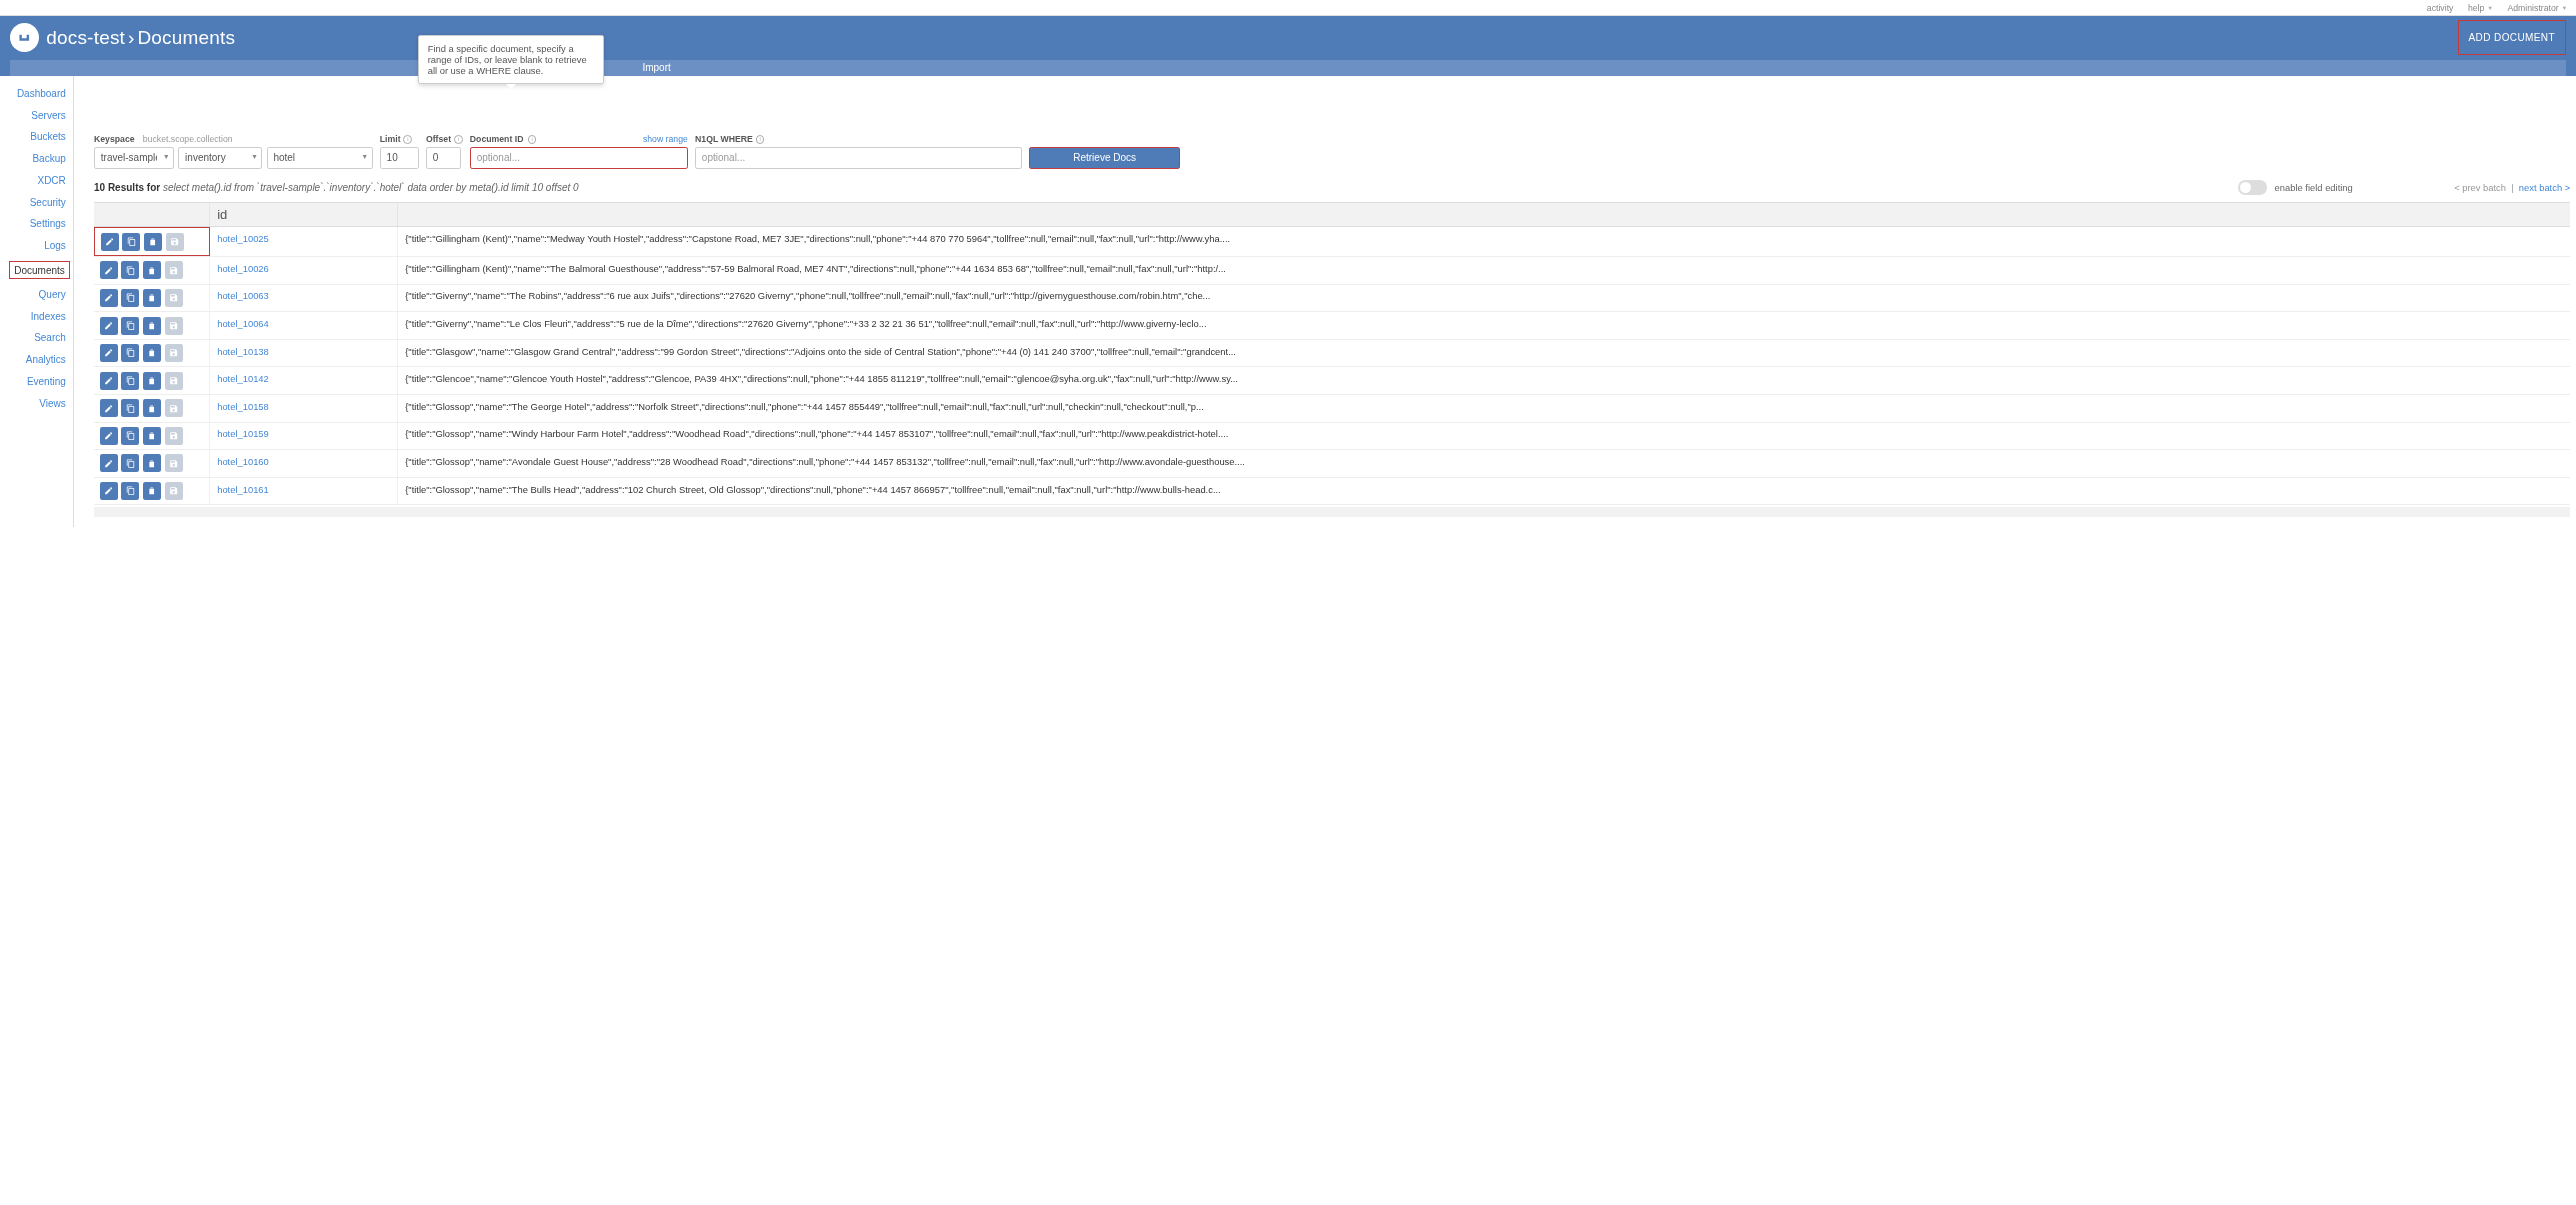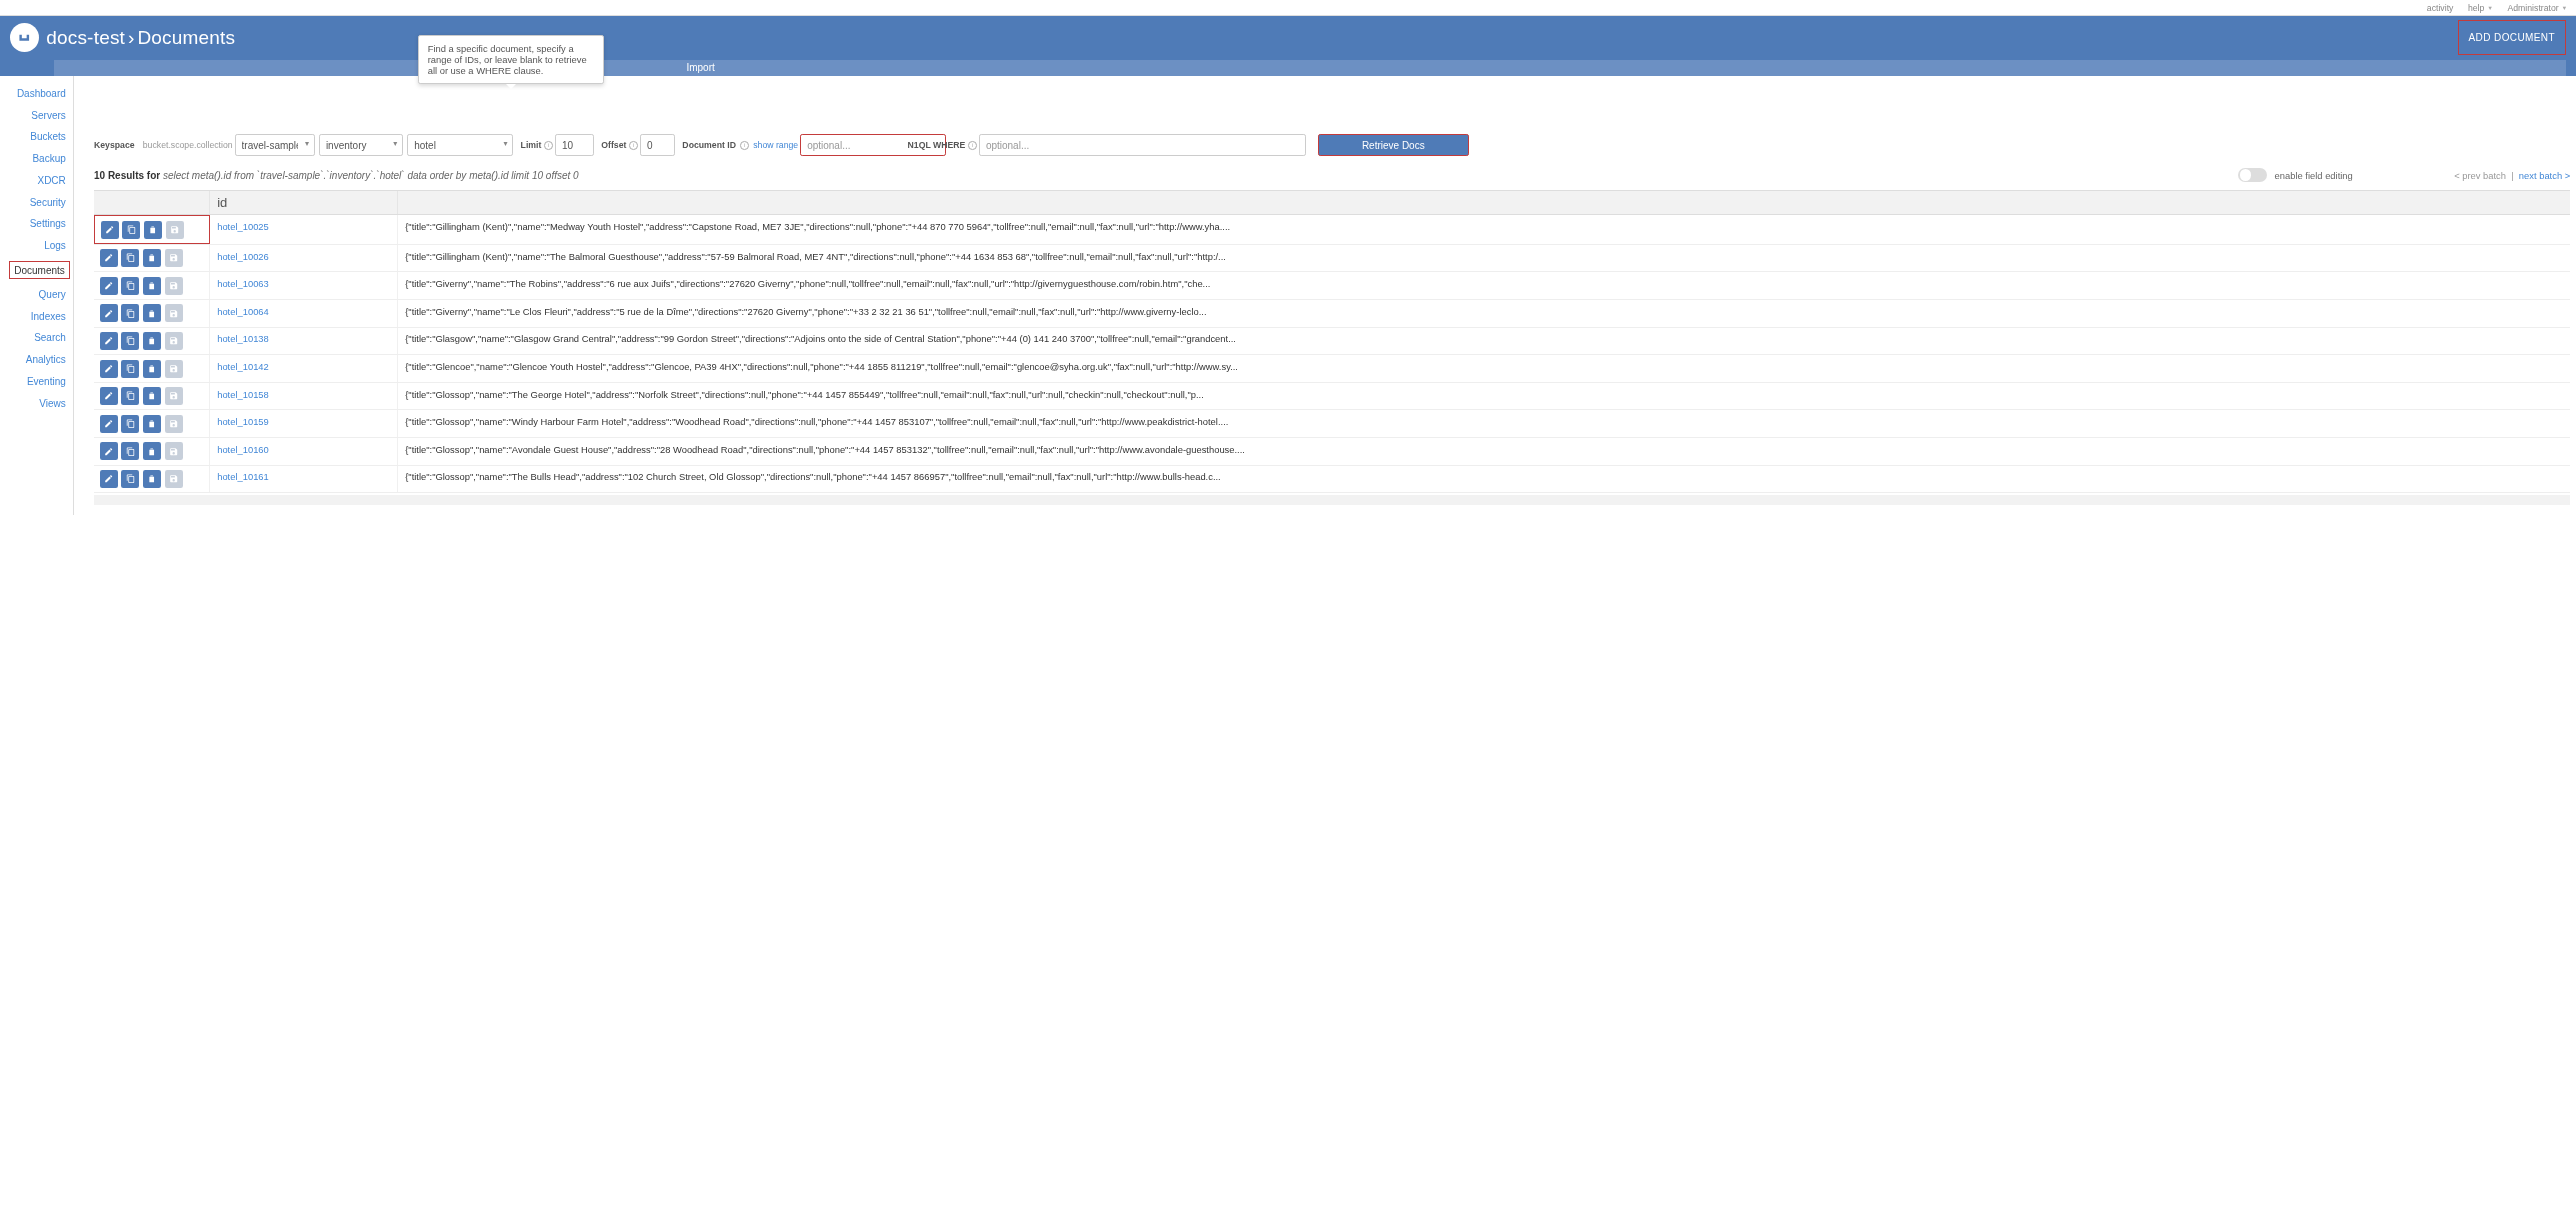--- a/index.html
+++ b/index.html
@@ -54,21 +54,20 @@
     cursor: pointer;
     background: transparent;
   }
   .subtabs {
     background: #6c90c3;
     display: flex;
     gap: 19px;
     padding: 2.9px 10px 2.9px 43px;
     font-size: 10px;
     position: relative;
-    margin-left: 44px;
   }
   .subtabs .tab { cursor: pointer; color: #fff; }
 
   .tooltip {
     position: absolute;
     top: 19px;
     left: 418px;
     width: 186px;
     background: #fff;
     border: 0.7px solid #ccc;
@@ -107,21 +106,21 @@
     text-align: center;
   }
   .sidebar .nav.active {
     color: #333;
     border: 1.1px solid #c43b3b;
     padding: 2.9px 4.3px;
   }
 
   .main { flex: 1; padding: 10px 5.8px 10px 20px; position: relative; min-width: 0; }
   .controls-row { display: flex; gap: 7.2px; align-items: flex-end; flex-wrap: nowrap; }
-  .ctrl-group { display: flex; gap: 2.2px; }
+  .ctrl-group { display: flex; flex-direction: column; gap: 2.2px; }
   .ctrl-label { font-size: 8.7px; color: #555; white-space: nowrap; display: flex; align-items: center; gap: 2.9px;}
   .ctrl-label .hint { color: #999; font-weight: normal; }
   .info-icon {
     display: inline-block;
     width: 8.7px; height: 8.7px;
     border: 0.7px solid #aaa;
     border-radius: 50%;
     font-size: 5.8px;
     line-height: 7.2px;
     text-align: center;

